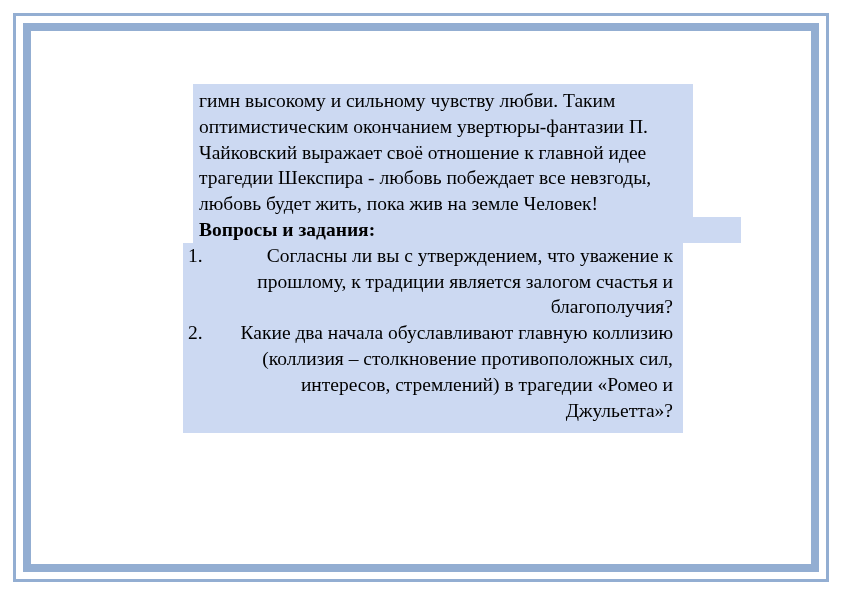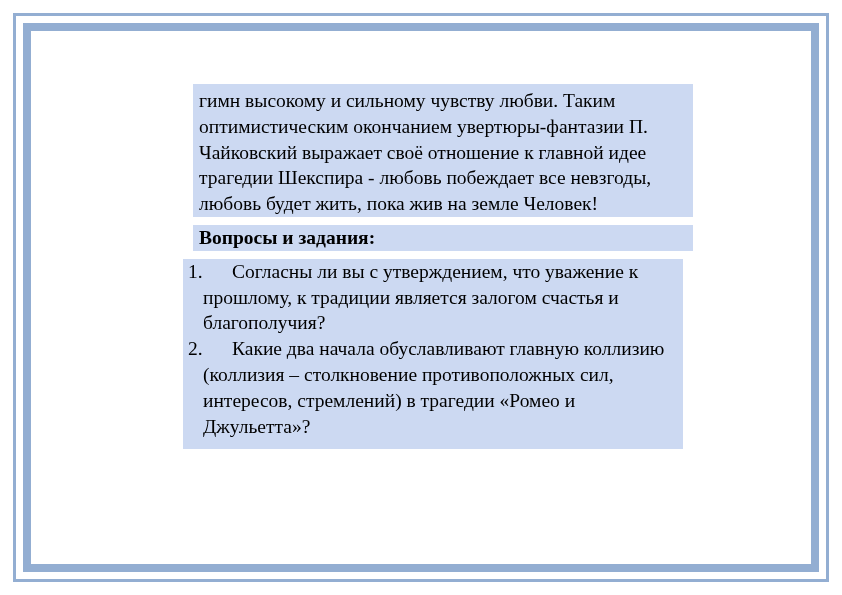--- a/index.html
+++ b/index.html
@@ -72,23 +72,23 @@
     width: 500px;
     padding-left: 6px;
   }
   .para.first {
     padding-top: 4px;
   }
 
   .heading {
     background: #ccd9f2;
     font-weight: bold;
-    margin: 8px;
+    margin: 0;
     margin-left: 10px;
-    width: 500px;
+    width: 548px;
     padding-left: 6px;
     padding-right: 8px;
     box-sizing: border-box;
   }
 
   .list {
     background: #ccd9f2;
     width: 500px;
     padding: 0 8px 10px 0;
     box-sizing: border-box;
@@ -108,20 +108,21 @@
   .list-item .item-text {
     display: block;
     text-indent: 0;
   }
   
   .list-item.hanging {
     padding-left: 20px;
   }
   .list-item.hanging .item-text {
     text-indent: 29px;
+    text-align: right;
   }
 </style>
 </head>
 <body>
 
 <div class="slide">
 
   <div class="frame-outer"></div>
   <div class="frame-inner"></div>
   <div class="page-face"></div>

